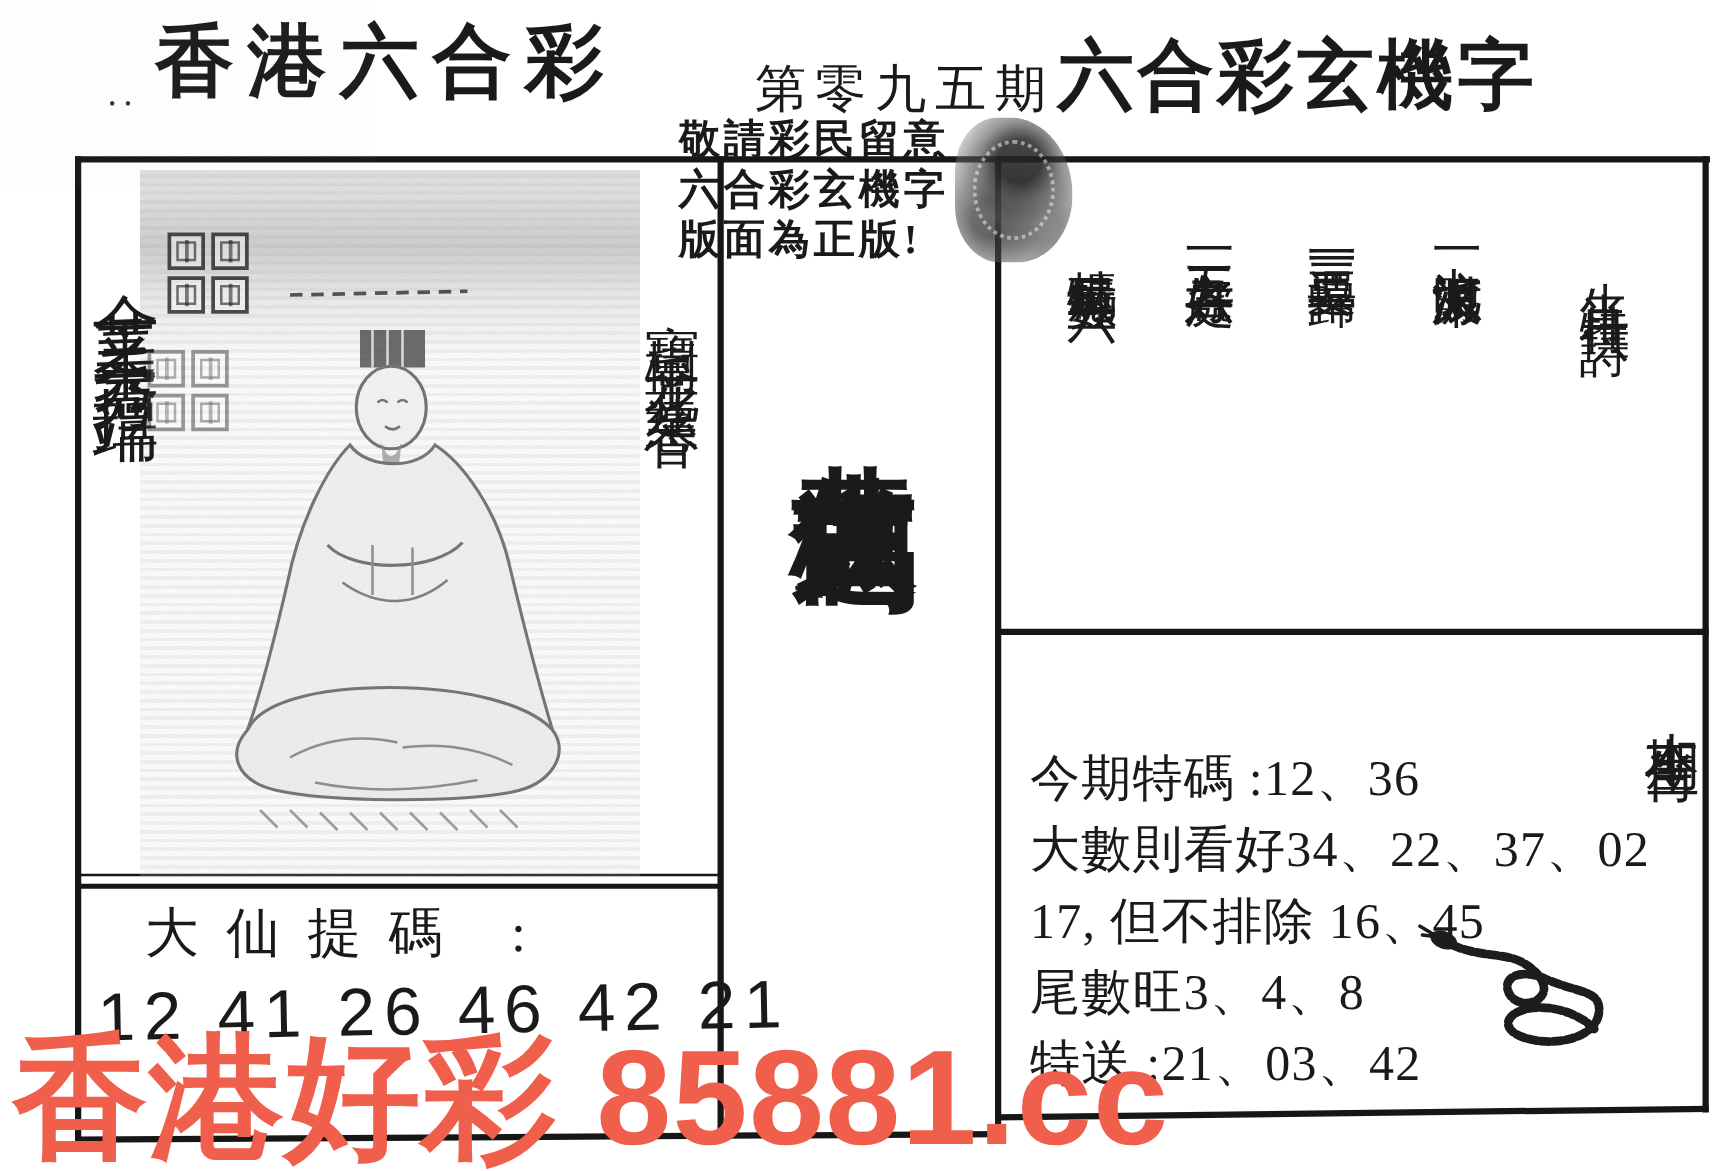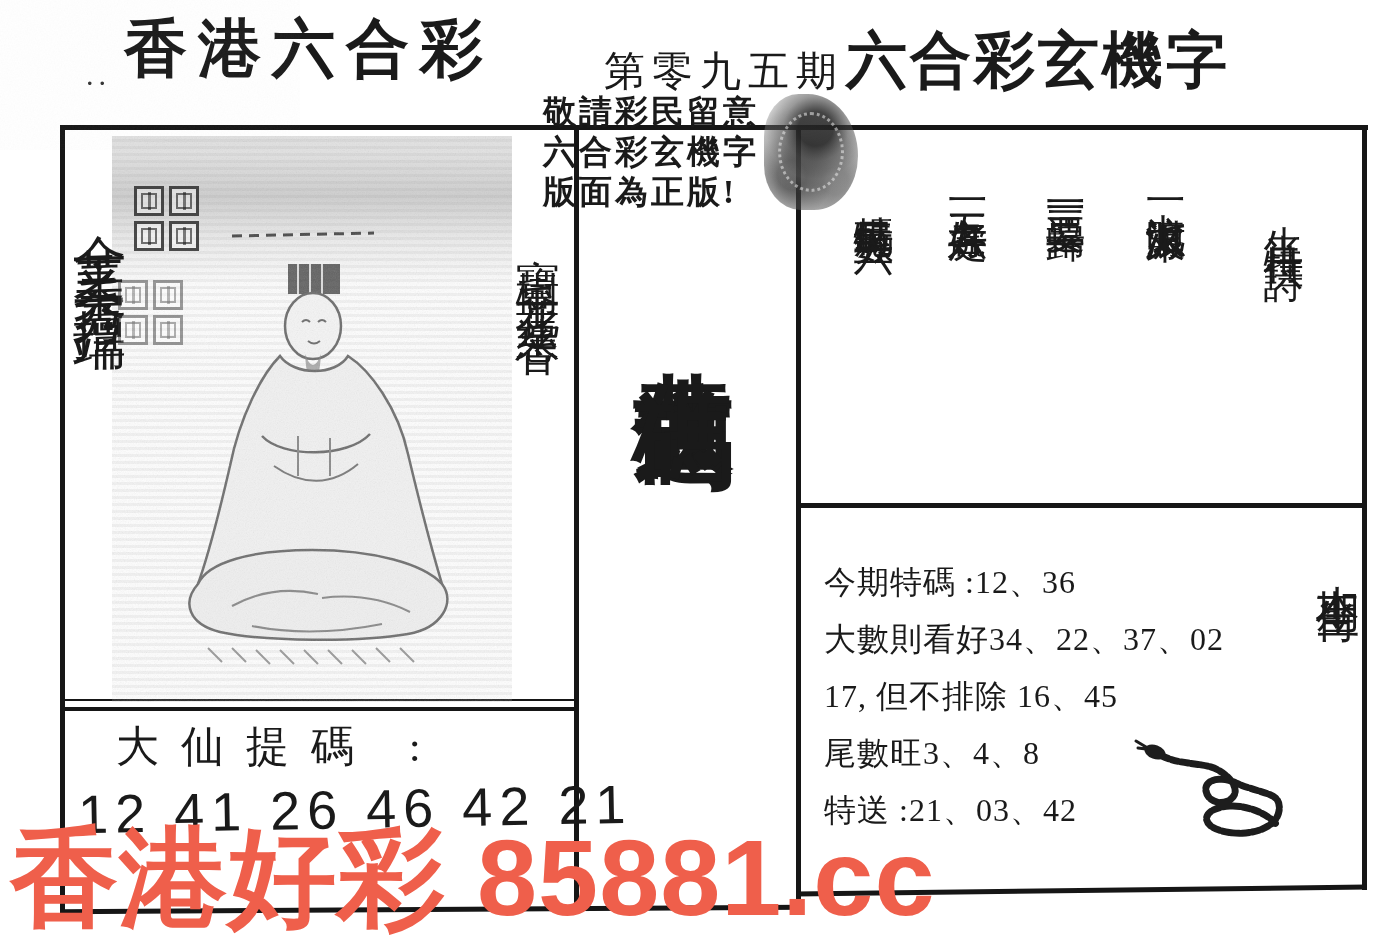--- a/index.html
+++ b/index.html
@@ -52,21 +52,21 @@
   
   .main-title{left:616px;top:290px;font-size:101px;font-weight:bold;letter-spacing:6px;}
   
   .poem-col{font-size:40px;}
   .pc-1{left:1256px;top:194px;letter-spacing:9px;}
   .pc-2{left:1138px;top:180px;letter-spacing:2px;}
   .pc-3{left:1038px;top:180px;letter-spacing:2px;}
   .pc-4{left:940px;top:180px;letter-spacing:2px;}
   .pc-5{left:846px;top:184px;letter-spacing:3px;}
   
-  .predictions{position:absolute;left:824px;top:554px;font-size:32px;line-height:57px;letter-spacing:1px;white-space:nowrap;}
+  .predictions{position:absolute;left:824px;top:594px;font-size:40px;line-height:57px;letter-spacing:1px;white-space:nowrap;}
   .zodiac-label{left:1308px;top:550px;font-size:44px;letter-spacing:5px;}
   .snake{position:absolute;left:1126px;top:734px;}
   
   .watermark{
     position:absolute;left:10px;top:806px;z-index:50;
     font-family:"Liberation Sans","DejaVu Sans",sans-serif;
     font-weight:bold;font-size:108px;letter-spacing:1px;white-space:nowrap;
   }
   
   .grain{position:absolute;inset:0;z-index:60;opacity:.05;pointer-events:none;}

